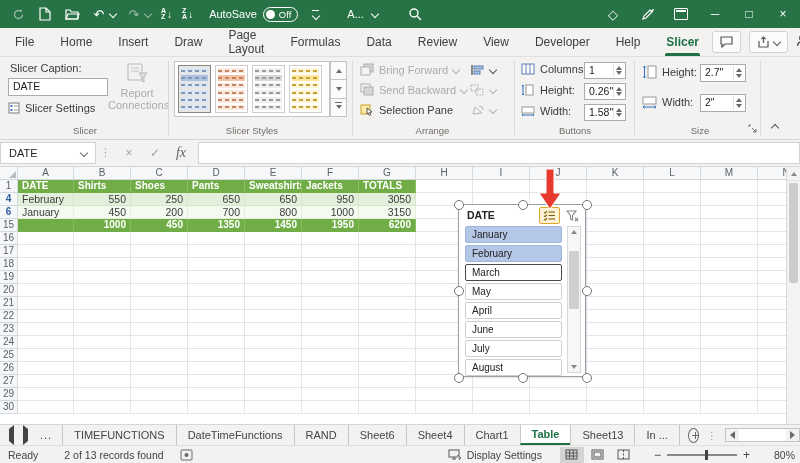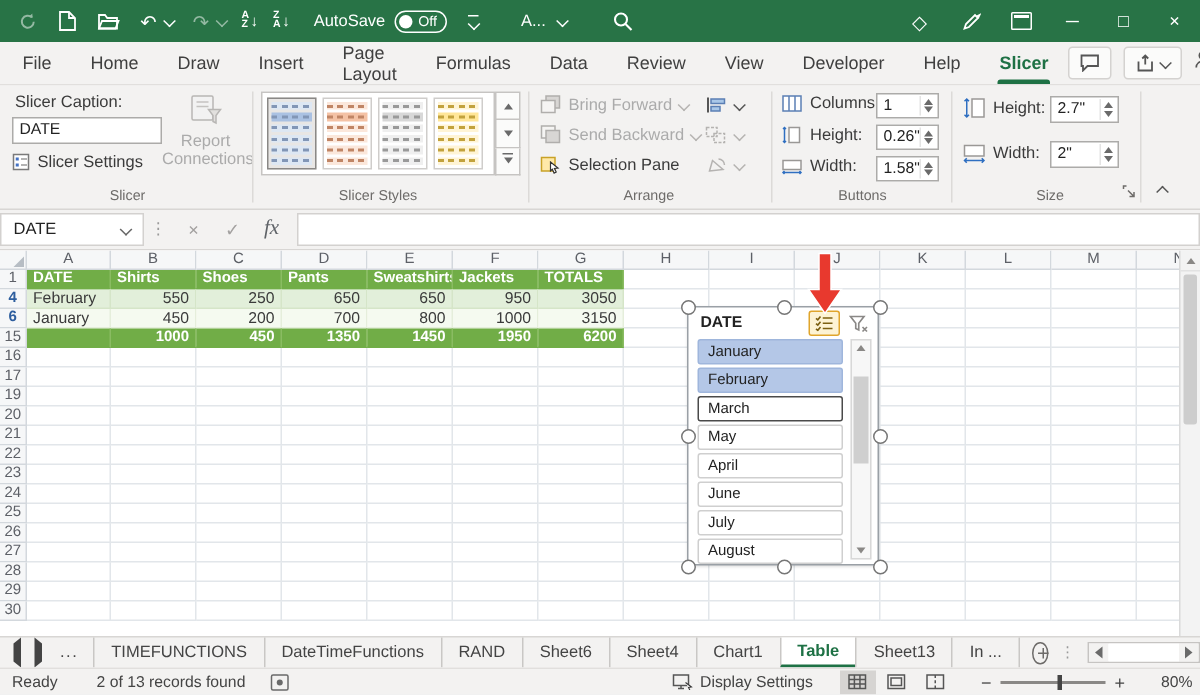--- a/index.html
+++ b/index.html
@@ -203,22 +203,22 @@
       <span class="winbtn">─</span>
       <span class="winbtn">□</span>
       <span class="winbtn">×</span>
     </span>
   </div>
 
   <div class="tabrow">
     <div id="ribbon-tab-list" style="display:flex;height:100%;padding-left:2px">
         <div class="rtab">File</div>
         <div class="rtab">Home</div>
+        <div class="rtab">Insert</div>
         <div class="rtab">Draw</div>
-        <div class="rtab">Insert</div>
         <div class="rtab">Page Layout</div>
         <div class="rtab">Formulas</div>
         <div class="rtab">Data</div>
         <div class="rtab">Review</div>
         <div class="rtab">View</div>
         <div class="rtab">Developer</div>
         <div class="rtab">Help</div>
         <div class="rtab active">Slicer</div>
       </div>
     <div class="tabrow-right">
@@ -566,20 +566,37 @@
           <div class="gcell ar" style="width: 57px;"></div>
           <div class="gcell ar" style="width: 57px;"></div>
           <div class="gcell ar" style="width: 57px;"></div>
           <div class="gcell ar" style="width: 57px;"></div>
           <div class="gcell ar" style="width: 57px;"></div>
           <div class="gcell ar" style="width: 57px;"></div>
           <div class="gcell ar" style="width: 57px;"></div>
           <div class="gcell ar" style="width: 57px;"></div>
         </div>
         <div class="grow">
+          <div class="gcell rownum" style="width: 18px;">18</div>
+          <div class="gcell al" style="width: 56px;"></div>
+          <div class="gcell ar" style="width: 57px;"></div>
+          <div class="gcell ar" style="width: 57px;"></div>
+          <div class="gcell ar" style="width: 57px;"></div>
+          <div class="gcell ar" style="width: 57px;"></div>
+          <div class="gcell ar" style="width: 57px;"></div>
+          <div class="gcell ar" style="width: 57px;"></div>
+          <div class="gcell ar" style="width: 57px;"></div>
+          <div class="gcell ar" style="width: 57px;"></div>
+          <div class="gcell ar" style="width: 57px;"></div>
+          <div class="gcell ar" style="width: 57px;"></div>
+          <div class="gcell ar" style="width: 57px;"></div>
+          <div class="gcell ar" style="width: 57px;"></div>
+          <div class="gcell ar" style="width: 57px;"></div>
+        </div>
+        <div class="grow">
           <div class="gcell rownum" style="width: 18px;">19</div>
           <div class="gcell al" style="width: 56px;"></div>
           <div class="gcell ar" style="width: 57px;"></div>
           <div class="gcell ar" style="width: 57px;"></div>
           <div class="gcell ar" style="width: 57px;"></div>
           <div class="gcell ar" style="width: 57px;"></div>
           <div class="gcell ar" style="width: 57px;"></div>
           <div class="gcell ar" style="width: 57px;"></div>
           <div class="gcell ar" style="width: 57px;"></div>
           <div class="gcell ar" style="width: 57px;"></div>
@@ -703,37 +720,20 @@
           <div class="gcell ar" style="width: 57px;"></div>
           <div class="gcell ar" style="width: 57px;"></div>
           <div class="gcell ar" style="width: 57px;"></div>
           <div class="gcell ar" style="width: 57px;"></div>
           <div class="gcell ar" style="width: 57px;"></div>
           <div class="gcell ar" style="width: 57px;"></div>
           <div class="gcell ar" style="width: 57px;"></div>
         </div>
         <div class="grow">
           <div class="gcell rownum" style="width: 18px;">27</div>
-          <div class="gcell al" style="width: 56px;"></div>
-          <div class="gcell ar" style="width: 57px;"></div>
-          <div class="gcell ar" style="width: 57px;"></div>
-          <div class="gcell ar" style="width: 57px;"></div>
-          <div class="gcell ar" style="width: 57px;"></div>
-          <div class="gcell ar" style="width: 57px;"></div>
-          <div class="gcell ar" style="width: 57px;"></div>
-          <div class="gcell ar" style="width: 57px;"></div>
-          <div class="gcell ar" style="width: 57px;"></div>
-          <div class="gcell ar" style="width: 57px;"></div>
-          <div class="gcell ar" style="width: 57px;"></div>
-          <div class="gcell ar" style="width: 57px;"></div>
-          <div class="gcell ar" style="width: 57px;"></div>
-          <div class="gcell ar" style="width: 57px;"></div>
-        </div>
-        <div class="grow">
-          <div class="gcell rownum" style="width: 18px;">28</div>
           <div class="gcell al" style="width: 56px;"></div>
           <div class="gcell ar" style="width: 57px;"></div>
           <div class="gcell ar" style="width: 57px;"></div>
           <div class="gcell ar" style="width: 57px;"></div>
           <div class="gcell ar" style="width: 57px;"></div>
           <div class="gcell ar" style="width: 57px;"></div>
           <div class="gcell ar" style="width: 57px;"></div>
           <div class="gcell ar" style="width: 57px;"></div>
           <div class="gcell ar" style="width: 57px;"></div>
           <div class="gcell ar" style="width: 57px;"></div>

